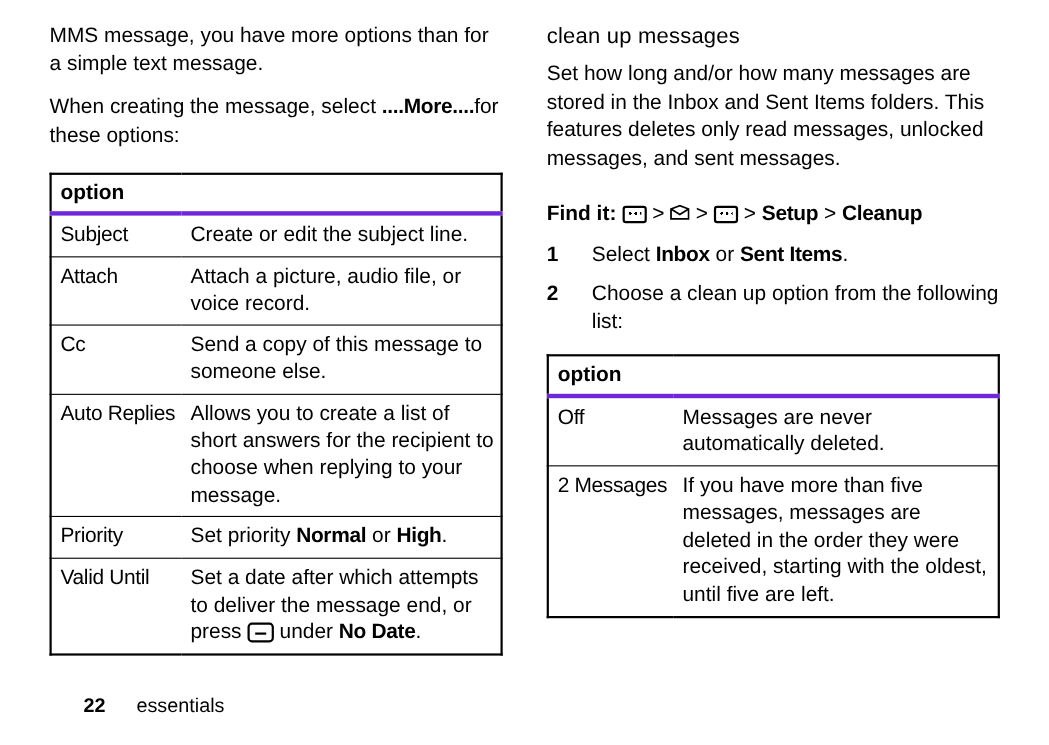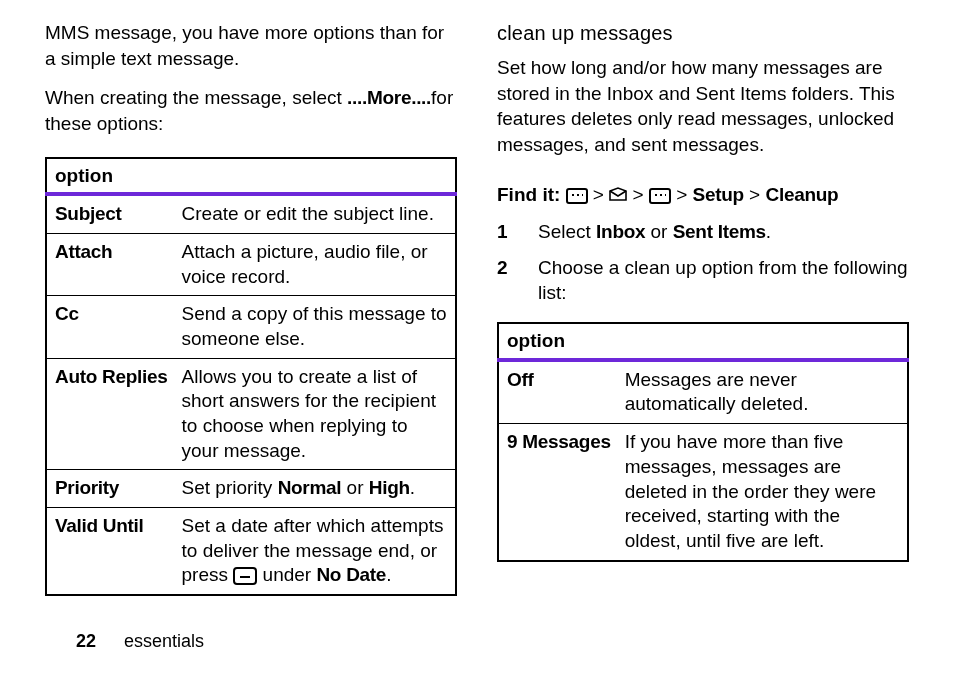--- a/index.html
+++ b/index.html
@@ -43,21 +43,21 @@
   .opt-table td {
     border-bottom: 1px solid #000;
     padding: 6px 6px 6px 8px;
     vertical-align: top;
     font-size: 19px;
     line-height: 1.3;
   }
   .opt-table tr:last-child td { border-bottom: none; }
   .opt-table td.lbl {
     font-family: "Arial Narrow", Arial, sans-serif;
-    font-weight: bold;
+    font-weight: normal;
     white-space: nowrap;
     width: 1%;
     letter-spacing: -0.3px;
   }
   .cond { font-family: "Arial Narrow", Arial, sans-serif; font-weight: bold; letter-spacing: -0.3px; }
   .h2 {
     font-size: 23px;
     font-weight: normal;
     letter-spacing: 0.3px;
     margin: 0 0 16px 0;
@@ -207,21 +207,21 @@
     <table class="opt-table">
       <tbody>
           <tr>
             <th class="hdr" colspan="2">option</th>
           </tr>
       <tr>
         <td class="lbl">Off</td>
         <td>Messages are never automatically deleted.</td>
       </tr>
       <tr>
-        <td class="lbl">9 Messages</td>
+        <td class="lbl">2 Messages</td>
         <td>If you have more than five messages, messages are deleted in the order they were received, starting with the oldest, until five are left.</td>
       </tr>
     </tbody>
       </table>
   </div>
 </div>
 
 <div class="footer">
   <span class="footer-num">22</span><span>essentials</span>
 </div>

